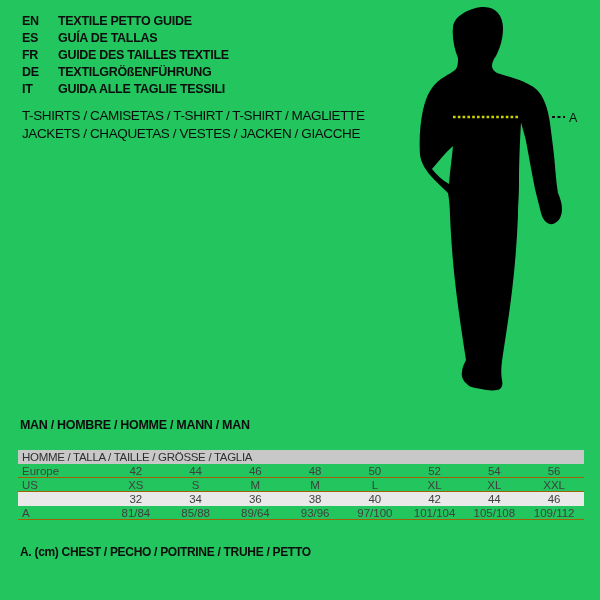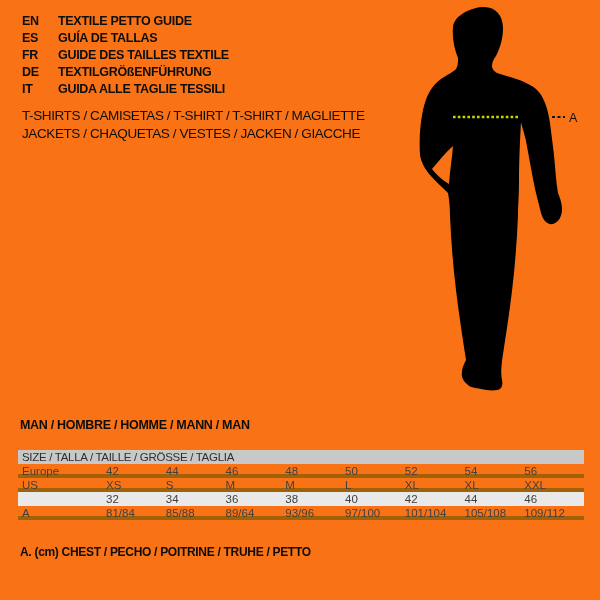--- a/index.html
+++ b/index.html
@@ -1,20 +1,20 @@
 <!DOCTYPE html>
 <html><head>
 <meta charset="utf-8">
 <style>
   html, body { margin: 0; padding: 0; background: #ffffff; }
   .page {
     position: relative;
     width: 600px;
     height: 600px;
-    background: #f97316;
+    background: #22c55e;
     overflow: hidden;
     font-family: "Liberation Sans", sans-serif;
     color: #111;
   }
 
   
   .lang-list {
     position: absolute;
     left: 22px;
     top: 13px;
@@ -81,31 +81,32 @@
     letter-spacing: -0.3px;
     color: #2e2e2e;
     padding-left: 4px;
   }
   .trow {
     display: flex;
     height: 14px;
     line-height: 14px;
     font-size: 11.5px;
     color: #404040;
-    border-bottom: 4px solid #a16207;
+    border-bottom: 1px solid #a16207;
     box-sizing: border-box;
   }
   .trow.alt { background: #e9e9e9; border-bottom: none; }
   .tlabel {
     flex: 0 0 84px;
     padding-left: 4px;
     text-align: left;
   }
   .tcell {
     flex: 1 1 0;
+    text-align: center;
   }
 
   
   .footnote {
     position: absolute;
     left: 20px;
     top: 545px;
     font-size: 12px;
     font-weight: 700;
     letter-spacing: -0.3px;
@@ -191,21 +192,21 @@
                Z"></path>
       <line x1="63" y1="117" x2="130" y2="117" stroke="#ccd400" stroke-width="2.6" stroke-dasharray="2.6 2.2"></line>
       <line x1="162" y1="117" x2="175" y2="117" stroke="#111111" stroke-width="2.2" stroke-dasharray="3 2.5"></line>
       <text x="179" y="121.5" font-family="Liberation Sans, sans-serif" font-size="12.5" fill="#111111">A</text>
     </svg>
   </div>
 
   <div class="section-title">MAN / HOMBRE / HOMME / MANN / MAN</div>
 
   <div class="size-table">
-    <div class="thead">SIZE / TALLA / TAILLE / GRÖSSE / TAGLIA</div>
+    <div class="thead">HOMME / TALLA / TAILLE / GRÖSSE / TAGLIA</div>
 
     <div class="trow">
       <div class="tlabel">Europe</div>
       <div class="tcell">42</div>
       <div class="tcell">44</div>
       <div class="tcell">46</div>
       <div class="tcell">48</div>
       <div class="tcell">50</div>
       <div class="tcell">52</div>
       <div class="tcell">54</div>

